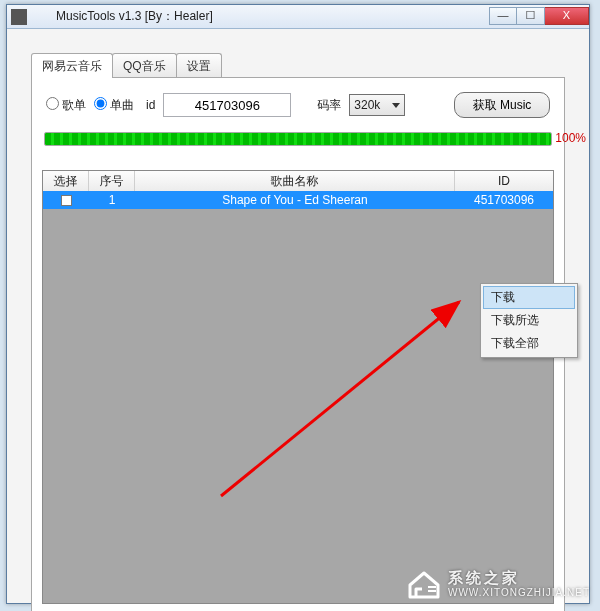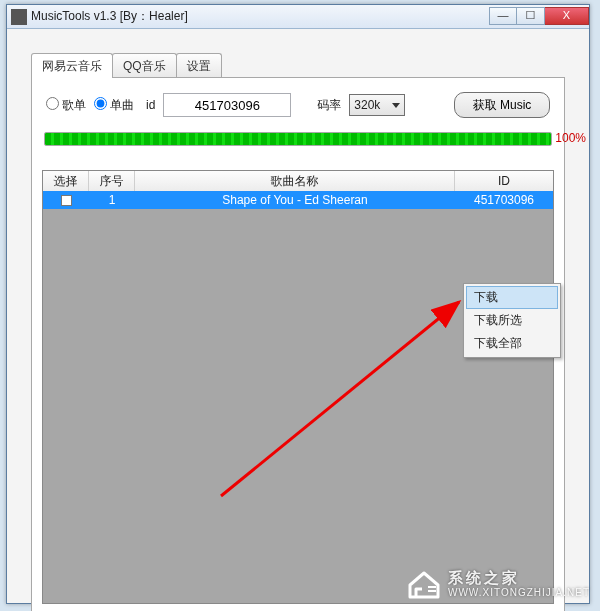--- a/index.html
+++ b/index.html
@@ -1,20 +1,20 @@
 <!DOCTYPE html>
 <html><head>
 <meta charset="utf-8">
 <style>
   * { box-sizing: border-box; font-family: "Microsoft YaHei", Tahoma, sans-serif; }
   body { margin: 0; background: #d6e4f0; width: 600px; height: 611px; overflow: hidden; position: relative; }
 
   
   .window { position: absolute; top: 4px; left: 6px; width: 584px; height: 600px; background: #fff; border: 1px solid #5a7ca0; box-shadow: 0 0 4px rgba(0,0,0,.3); }
-  .titlebar { height: 24px; background: linear-gradient(#f2f6fb,#dce7f5); border-bottom: 1px solid #9db7d1; display: flex; align-items: center; }
+  .titlebar { height: 24px; background: linear-gradient(#f2f6fb,#dce7f5); border-bottom: 1px solid #9db7d1; display: flex; align-items: center; gap: 25px; }
   .title-icon { width: 16px; height: 16px; margin: 0 4px; background: #555; display: inline-block; }
   .title-text { font-size: 12px; color: #222; flex: 1; }
   .win-btns { display: flex; height: 20px; }
   .win-btn { width: 28px; height: 18px; margin-left: 0; border: 1px solid #8aa4be; background: linear-gradient(#f6fafd,#d7e3f1); font-size: 11px; line-height: 14px; text-align: center; color: #333; }
   .win-btn.close { background: linear-gradient(#e67,#c33); color: #fff; width: 44px; border-color: #a33; }
   .win-btn + .win-btn { border-left: none; }
 
   .client { position: absolute; top: 24px; left: 0; right: 0; bottom: 0; background: #f4f4f4; padding: 24px; }
 
   
@@ -50,21 +50,21 @@
   .th.idcol { width: 98px; border-right: none; }
   .trow { display: flex; height: 18px; background: #1e90ff; color: #fff; font-size: 12px; align-items: center; }
   .td { display: flex; align-items: center; justify-content: center; }
   .td.sel { width: 46px; }
   .td.idx { width: 46px; }
   .td.name { flex: 1; }
   .td.idcol { width: 98px; }
   .chk { width: 11px; height: 11px; background: #fff; border: 1px solid #777; }
 
   
-  .context-menu { position: absolute; top: 112px; left: 420px; width: 98px; background: #f4f4f4; border: 1px solid #999; box-shadow: 2px 2px 3px rgba(0,0,0,.25); padding: 2px; font-size: 12px; z-index: 10; }
+  .context-menu { position: absolute; top: 112px; left: 437px; width: 98px; background: #f4f4f4; border: 1px solid #999; box-shadow: 2px 2px 3px rgba(0,0,0,.25); padding: 2px; font-size: 12px; z-index: 10; }
   .cm-item { padding: 3px 8px; color: #222; cursor: pointer; }
   .cm-item.hover { background: #cde4f7; border: 1px solid #7eb4e0; padding: 2px 7px; }
 
   
   .arrow { position: absolute; top: 125px; left: 168px; width: 265px; height: 210px; pointer-events: none; z-index: 9; }
 
   
   .watermark { position: absolute; right: 10px; bottom: 12px; color: rgba(255,255,255,.9); display: flex; align-items: center; gap: 6px; z-index: 50; text-shadow: 0 0 3px rgba(0,0,0,.6); }
   .wm-icon { width: 36px; height: 30px; }
   .wm-text { display: flex; flex-direction: column; line-height: 1.1; }

